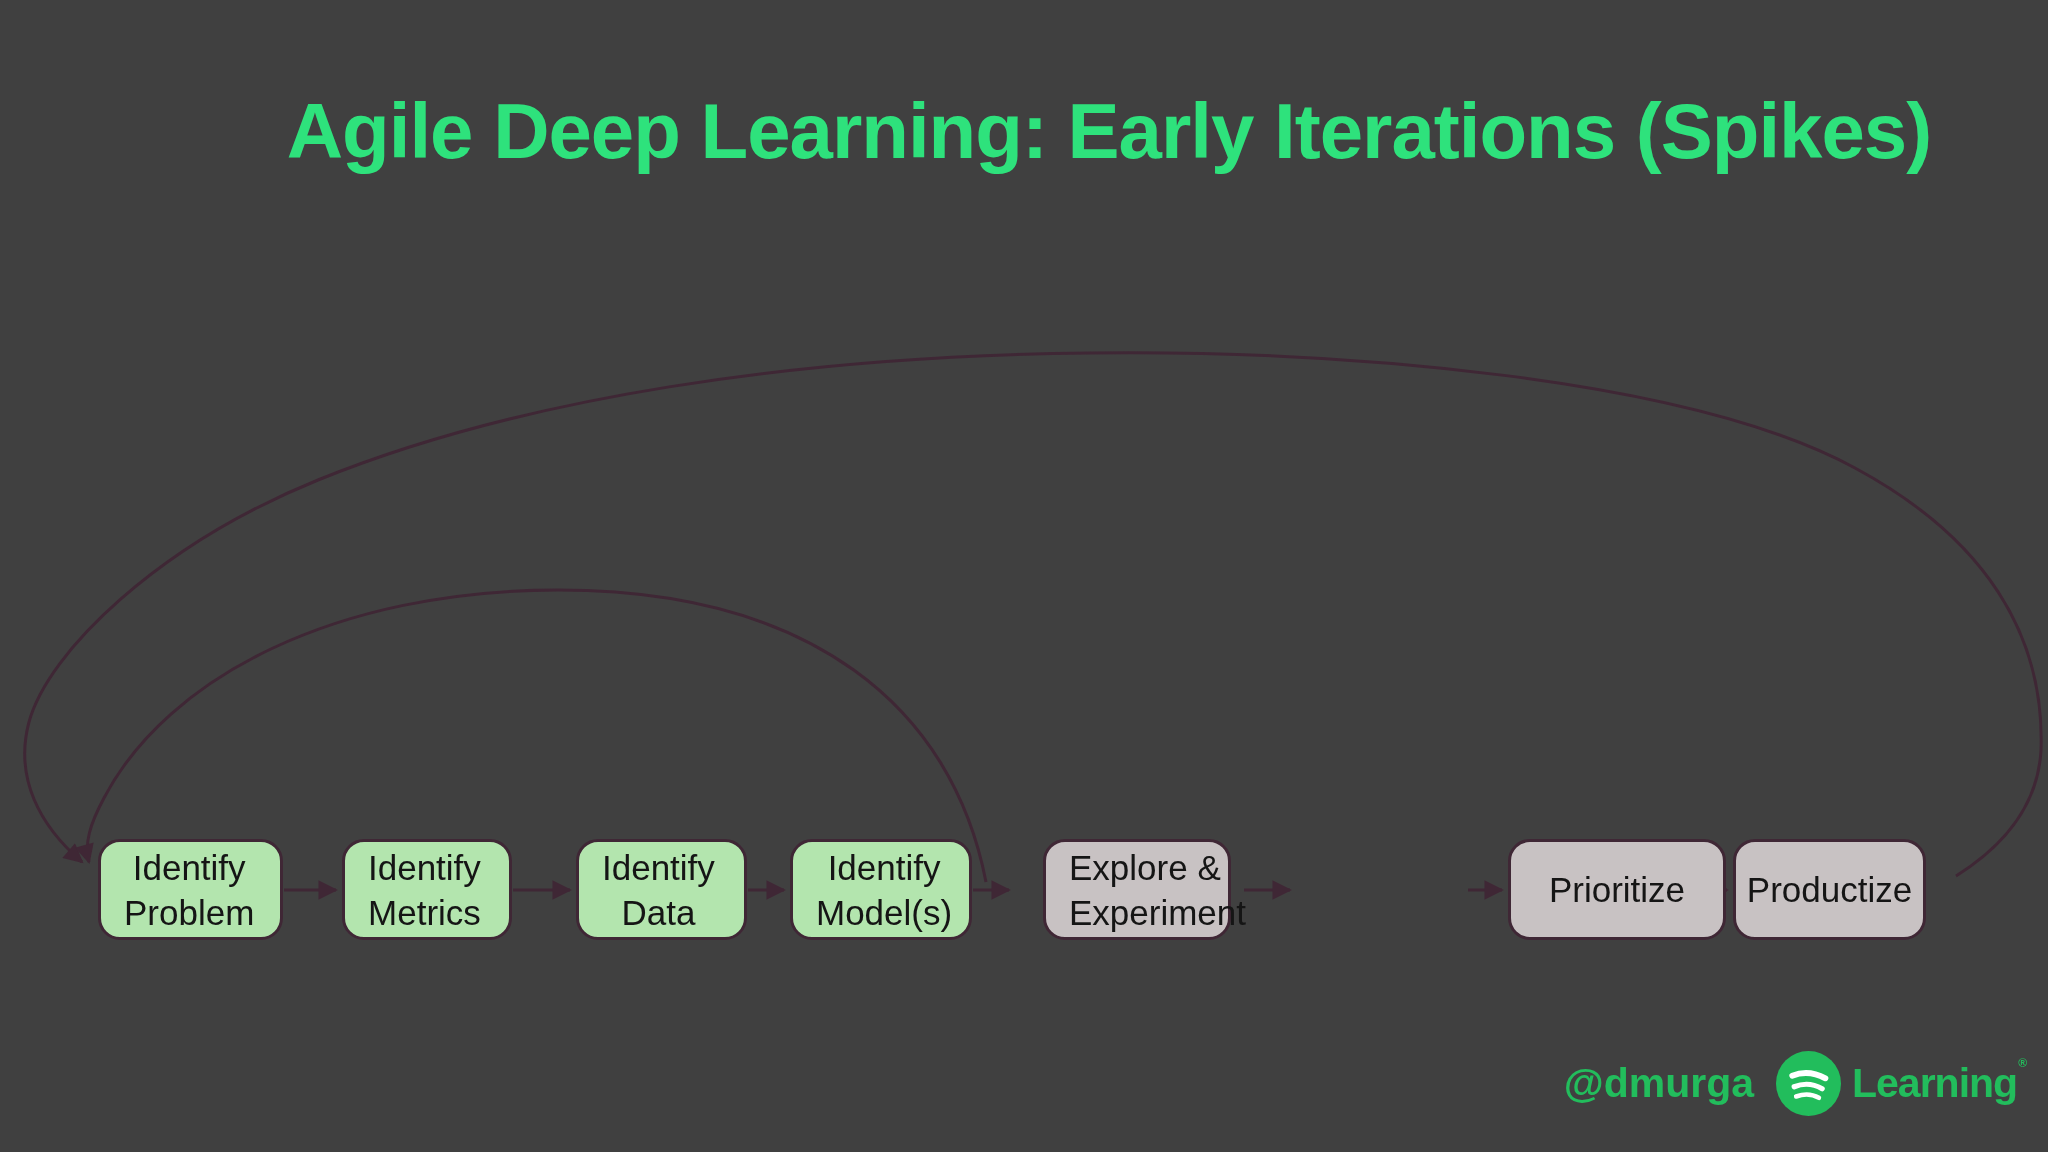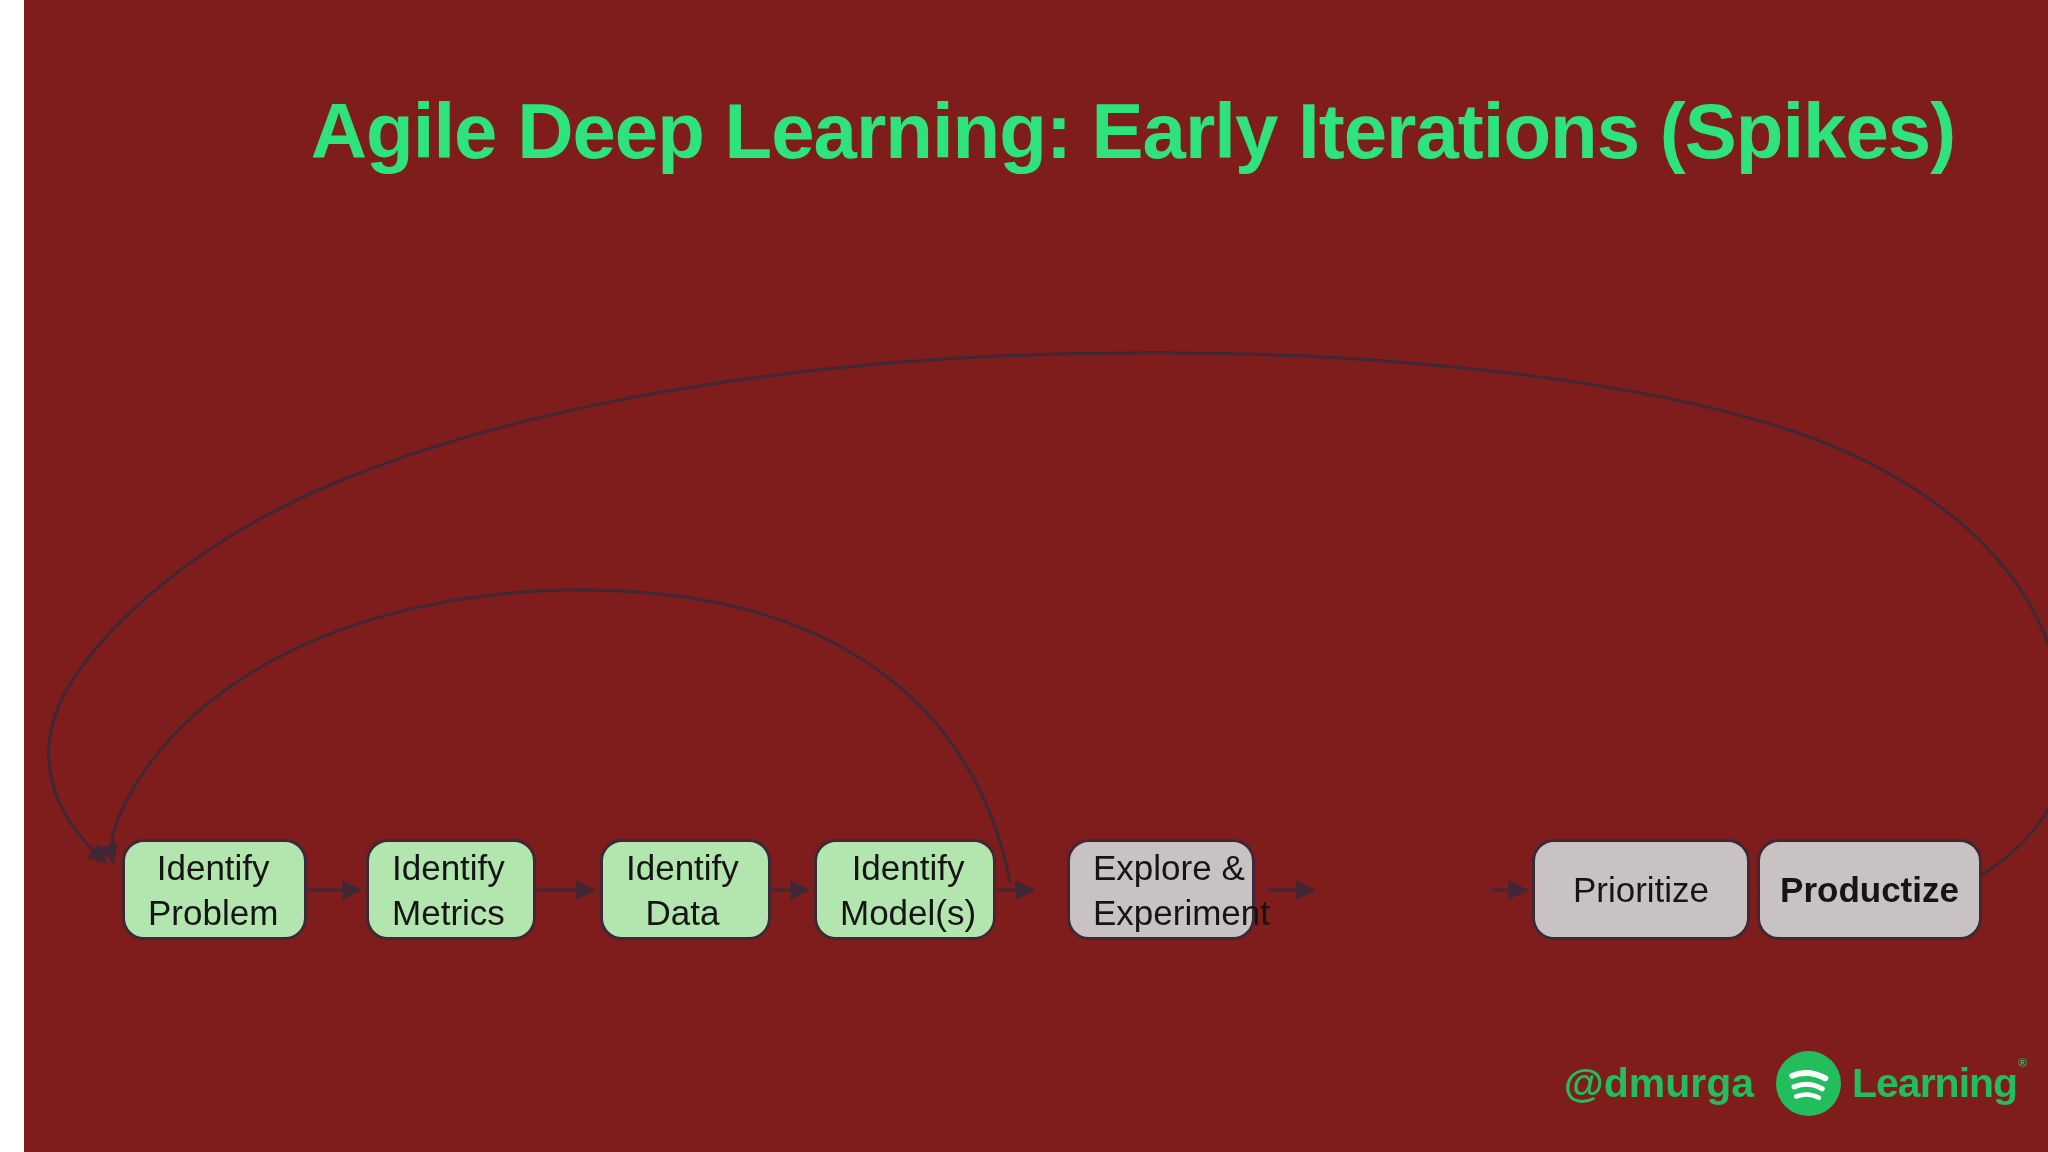--- a/index.html
+++ b/index.html
@@ -1,20 +1,20 @@
 <!DOCTYPE html>
 <html style="--title-green: #2ee27c; --footer-green: #22bd5c; --box-green: #b3e5ae; --box-gray: #c8c2c3; --stroke: #3f2735;"><head>
 <meta charset="utf-8">
 <style>
   html,body{margin:0;padding:0;}
   body{
     width:2048px;height:1152px;background:#ffffff;overflow:hidden;
     font-family:"Liberation Sans","DejaVu Sans",sans-serif;position:relative;
   }
-  .slide{position:absolute;inset:0;background:#7f1d1d;margin-left:24px;}
+  .slide{position:absolute;inset:0;background:#404040;}
 
   
   .title{
     position:absolute;top:86px;left:0;width:2048px;
     padding-left:170px;box-sizing:border-box;
     text-align:center;
     font-size:78px;font-weight:bold;letter-spacing:-1px;
     color:var(--title-green,#2ee27c);
     margin:0;white-space:nowrap;
   }
@@ -94,21 +94,21 @@
 Problem</div>
   <div class="flow-box green align-left" style="left:342px; width:170px;">Identify
 Metrics</div>
   <div class="flow-box green align-left" style="left:576px; width:171px;">Identify
 Data</div>
   <div class="flow-box green align-left" style="left:790px; width:182px;">Identify
 Model(s)</div>
   <div class="flow-box gray align-left" style="left:1043px;width:188px;">Explore &amp;
 Experiment</div>
   <div class="flow-box gray align-center" style="left:1508px;width:218px;">Prioritize</div>
-  <div class="flow-box gray align-center" style="left:1733px;width:225px;font-weight:bold;">Productize</div>
+  <div class="flow-box gray align-center" style="left:1733px;width:193px;">Productize</div>
 
   <div class="footer">
     <span class="handle">@dmurga</span>
     <svg class="spotify-logo" viewBox="0 0 100 100">
       <circle cx="50" cy="50" r="50" fill="#22bd5c"></circle>
       <path d="M25 38 Q50 28 76 42" fill="none" stroke="#ffffff" stroke-width="9" stroke-linecap="round"></path>
       <path d="M28 55 Q50 46 71 58" fill="none" stroke="#ffffff" stroke-width="8" stroke-linecap="round"></path>
       <path d="M31 70 Q50 63 66 72" fill="none" stroke="#ffffff" stroke-width="7" stroke-linecap="round"></path>
     </svg>
     <span class="brand">Learning</span>

